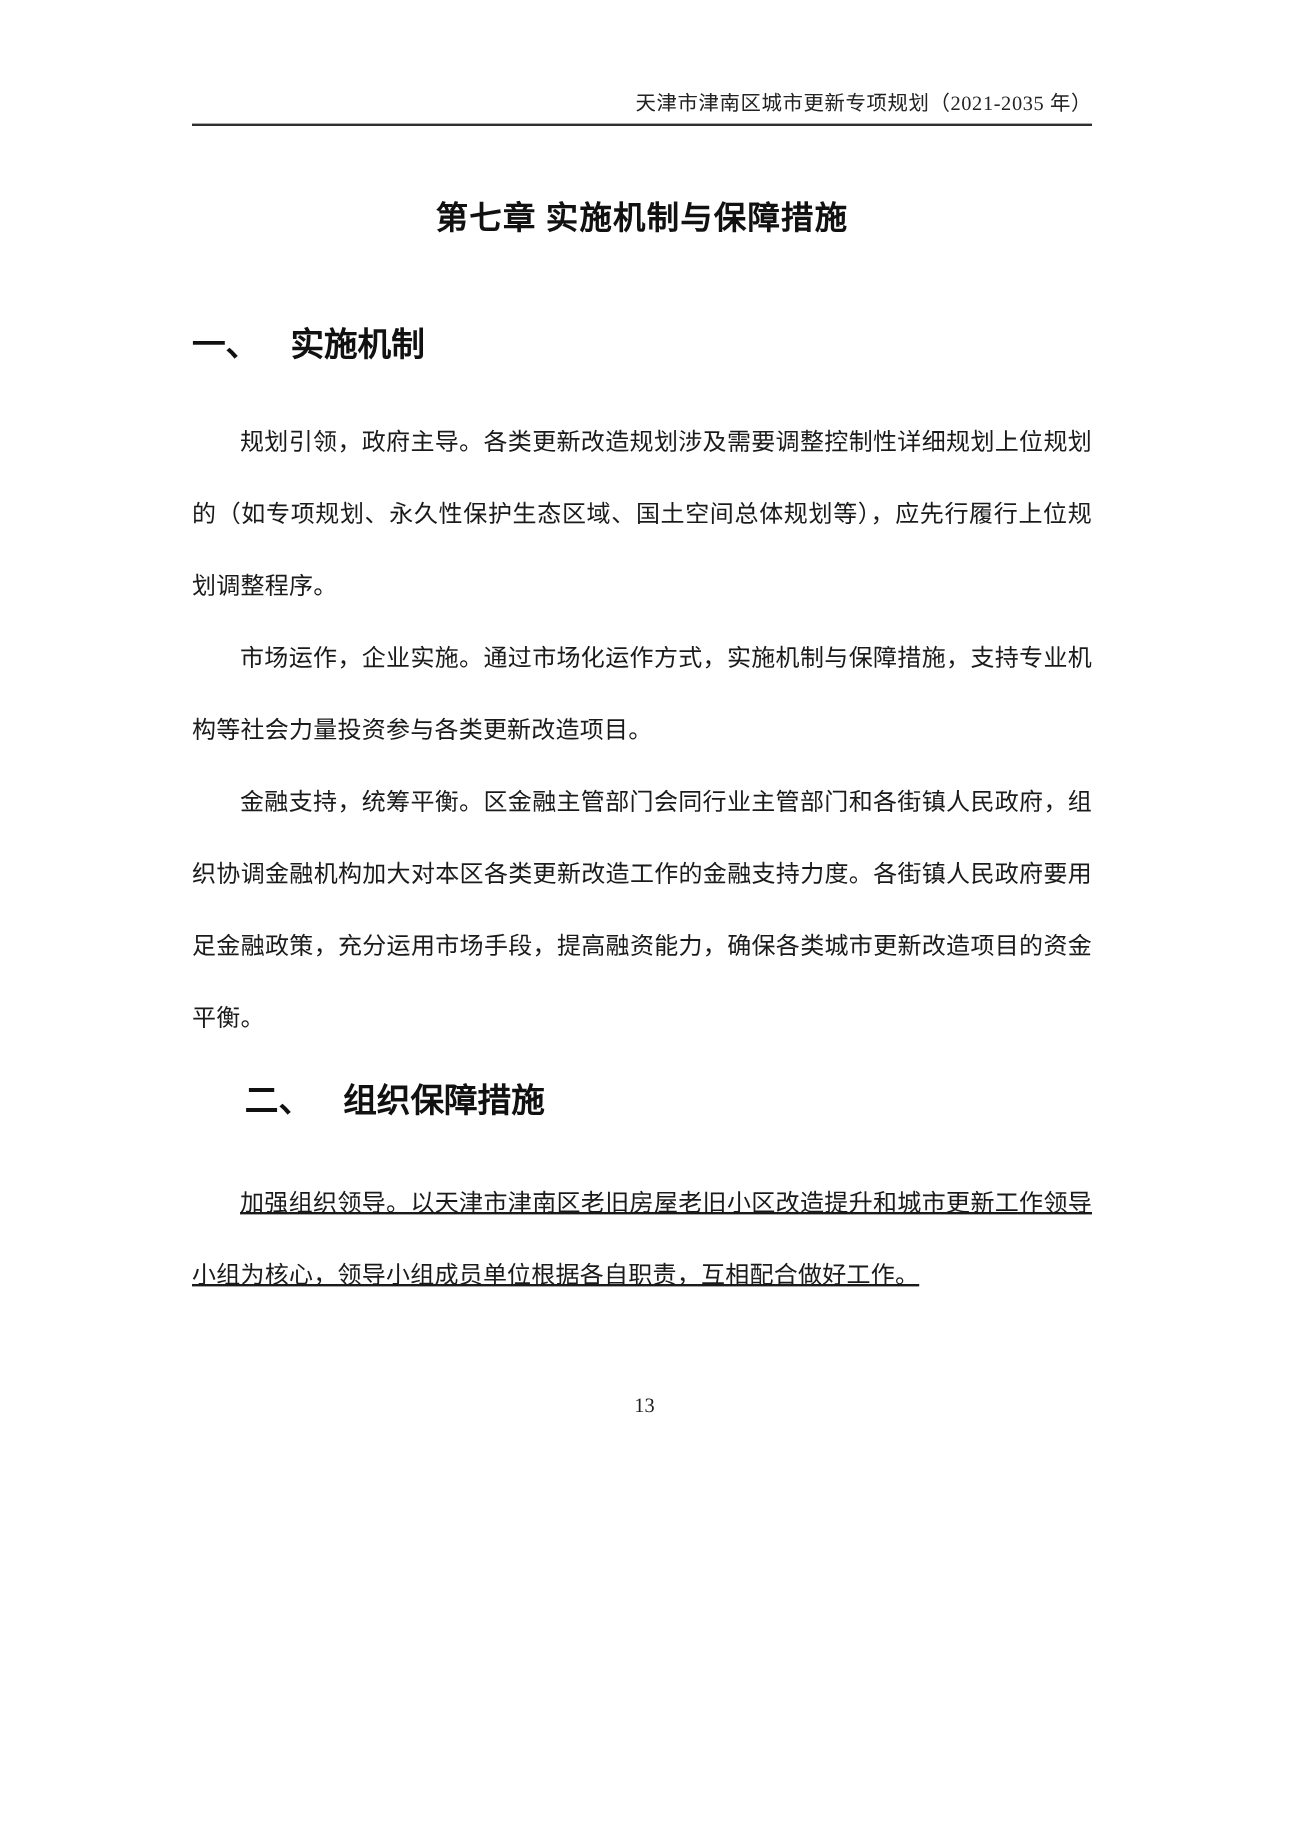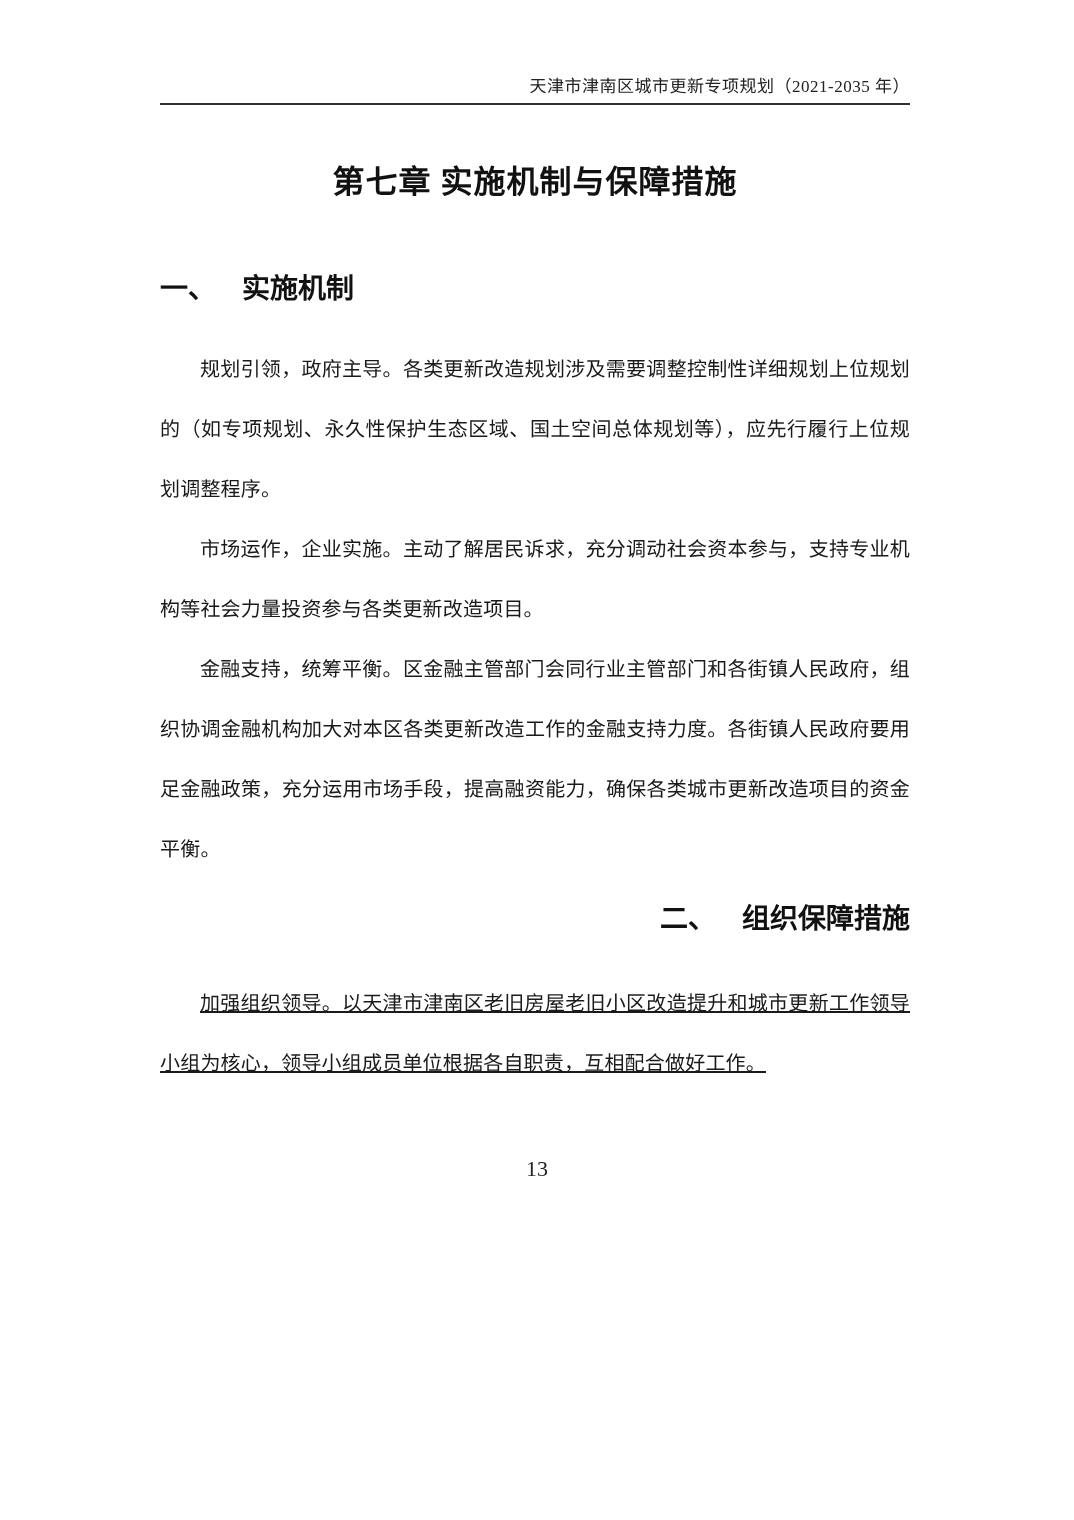--- a/index.html
+++ b/index.html
@@ -23,21 +23,21 @@
     padding-bottom: 6px;
     border-bottom: 2px solid #2f2f2f;
     text-align: right;
     font-size: 17px;
     letter-spacing: 0.5px;
     color: #222222;
   }
   .chapter-title {
     margin: 56px 164px 0 160px;
     text-align: center;
-    font-size: 32px;
+    font-size: 27px;
     line-height: 42px;
     font-weight: bold;
     color: #111111;
     letter-spacing: 1px;
   }
   .section-heading {
     margin: 68px 164px 0 160px;
     font-family: Liberation Serif, serif;
     font-size: 28px;
     line-height: 36px;
@@ -47,21 +47,20 @@
   }
   .section-heading .sec-num {
     display: inline-block;
     margin-right: 26px;
   }
   .section-heading.indented {
     padding-left: 44px;
   }
   .section-heading.second {
     margin-top: 22px;
-    text-align: right;
   }
   .body-par {
     margin: 0 164px 0 160px;
     font-size: 20px;
     line-height: 60px;
     text-align: justify;
     text-indent: 2em;
     color: #1a1a1a;
     letter-spacing: 0.2px;
   }
@@ -71,40 +70,40 @@
   .body-par.first-after-heading2 {
     margin-top: 36px;
     text-decoration: underline;
   }
   .page-footer {
     position: absolute;
     left: 0;
     right: 0;
     bottom: 118px;
     text-align: center;
-    font-size: 22px;
+    font-size: 17px;
     color: #222222;
   }
 </style>
 </head>
 <body>
 
 <div class="page">
 
   <div class="doc-header">
     <span>天津市津南区城市更新专项规划（2021-2035 年）</span>
   </div>
 
   <h1 class="chapter-title">第七章 实施机制与保障措施</h1>
 
   <h2 class="section-heading"><span class="sec-num">一、</span><span>实施机制</span></h2>
 
   <p class="body-par first-after-heading">规划引领，政府主导。各类更新改造规划涉及需要调整控制性详细规划上位规划的（如专项规划、永久性保护生态区域、国土空间总体规划等），应先行履行上位规划调整程序。</p>
 
-  <p class="body-par">市场运作，企业实施。主动了解居民诉求，充分调动社会资本参与，支持专业机构等社会力量投资参与各类更新改造项目。</p>
+  <p class="body-par">市场运作，企业实施。通过市场化运作方式，实施机制与保障措施，支持专业机构等社会力量投资参与各类更新改造项目。</p>
 
   <p class="body-par">金融支持，统筹平衡。区金融主管部门会同行业主管部门和各街镇人民政府，组织协调金融机构加大对本区各类更新改造工作的金融支持力度。各街镇人民政府要用足金融政策，充分运用市场手段，提高融资能力，确保各类城市更新改造项目的资金平衡。</p>
 
 
   <h2 class="section-heading second indented"><span class="sec-num">二、</span><span>组织保障措施</span></h2>
 
   <p class="body-par first-after-heading2">加强组织领导。以天津市津南区老旧房屋老旧小区改造提升和城市更新工作领导小组为核心，领导小组成员单位根据各自职责，互相配合做好工作。</p>
 
 
   <div class="page-footer">

